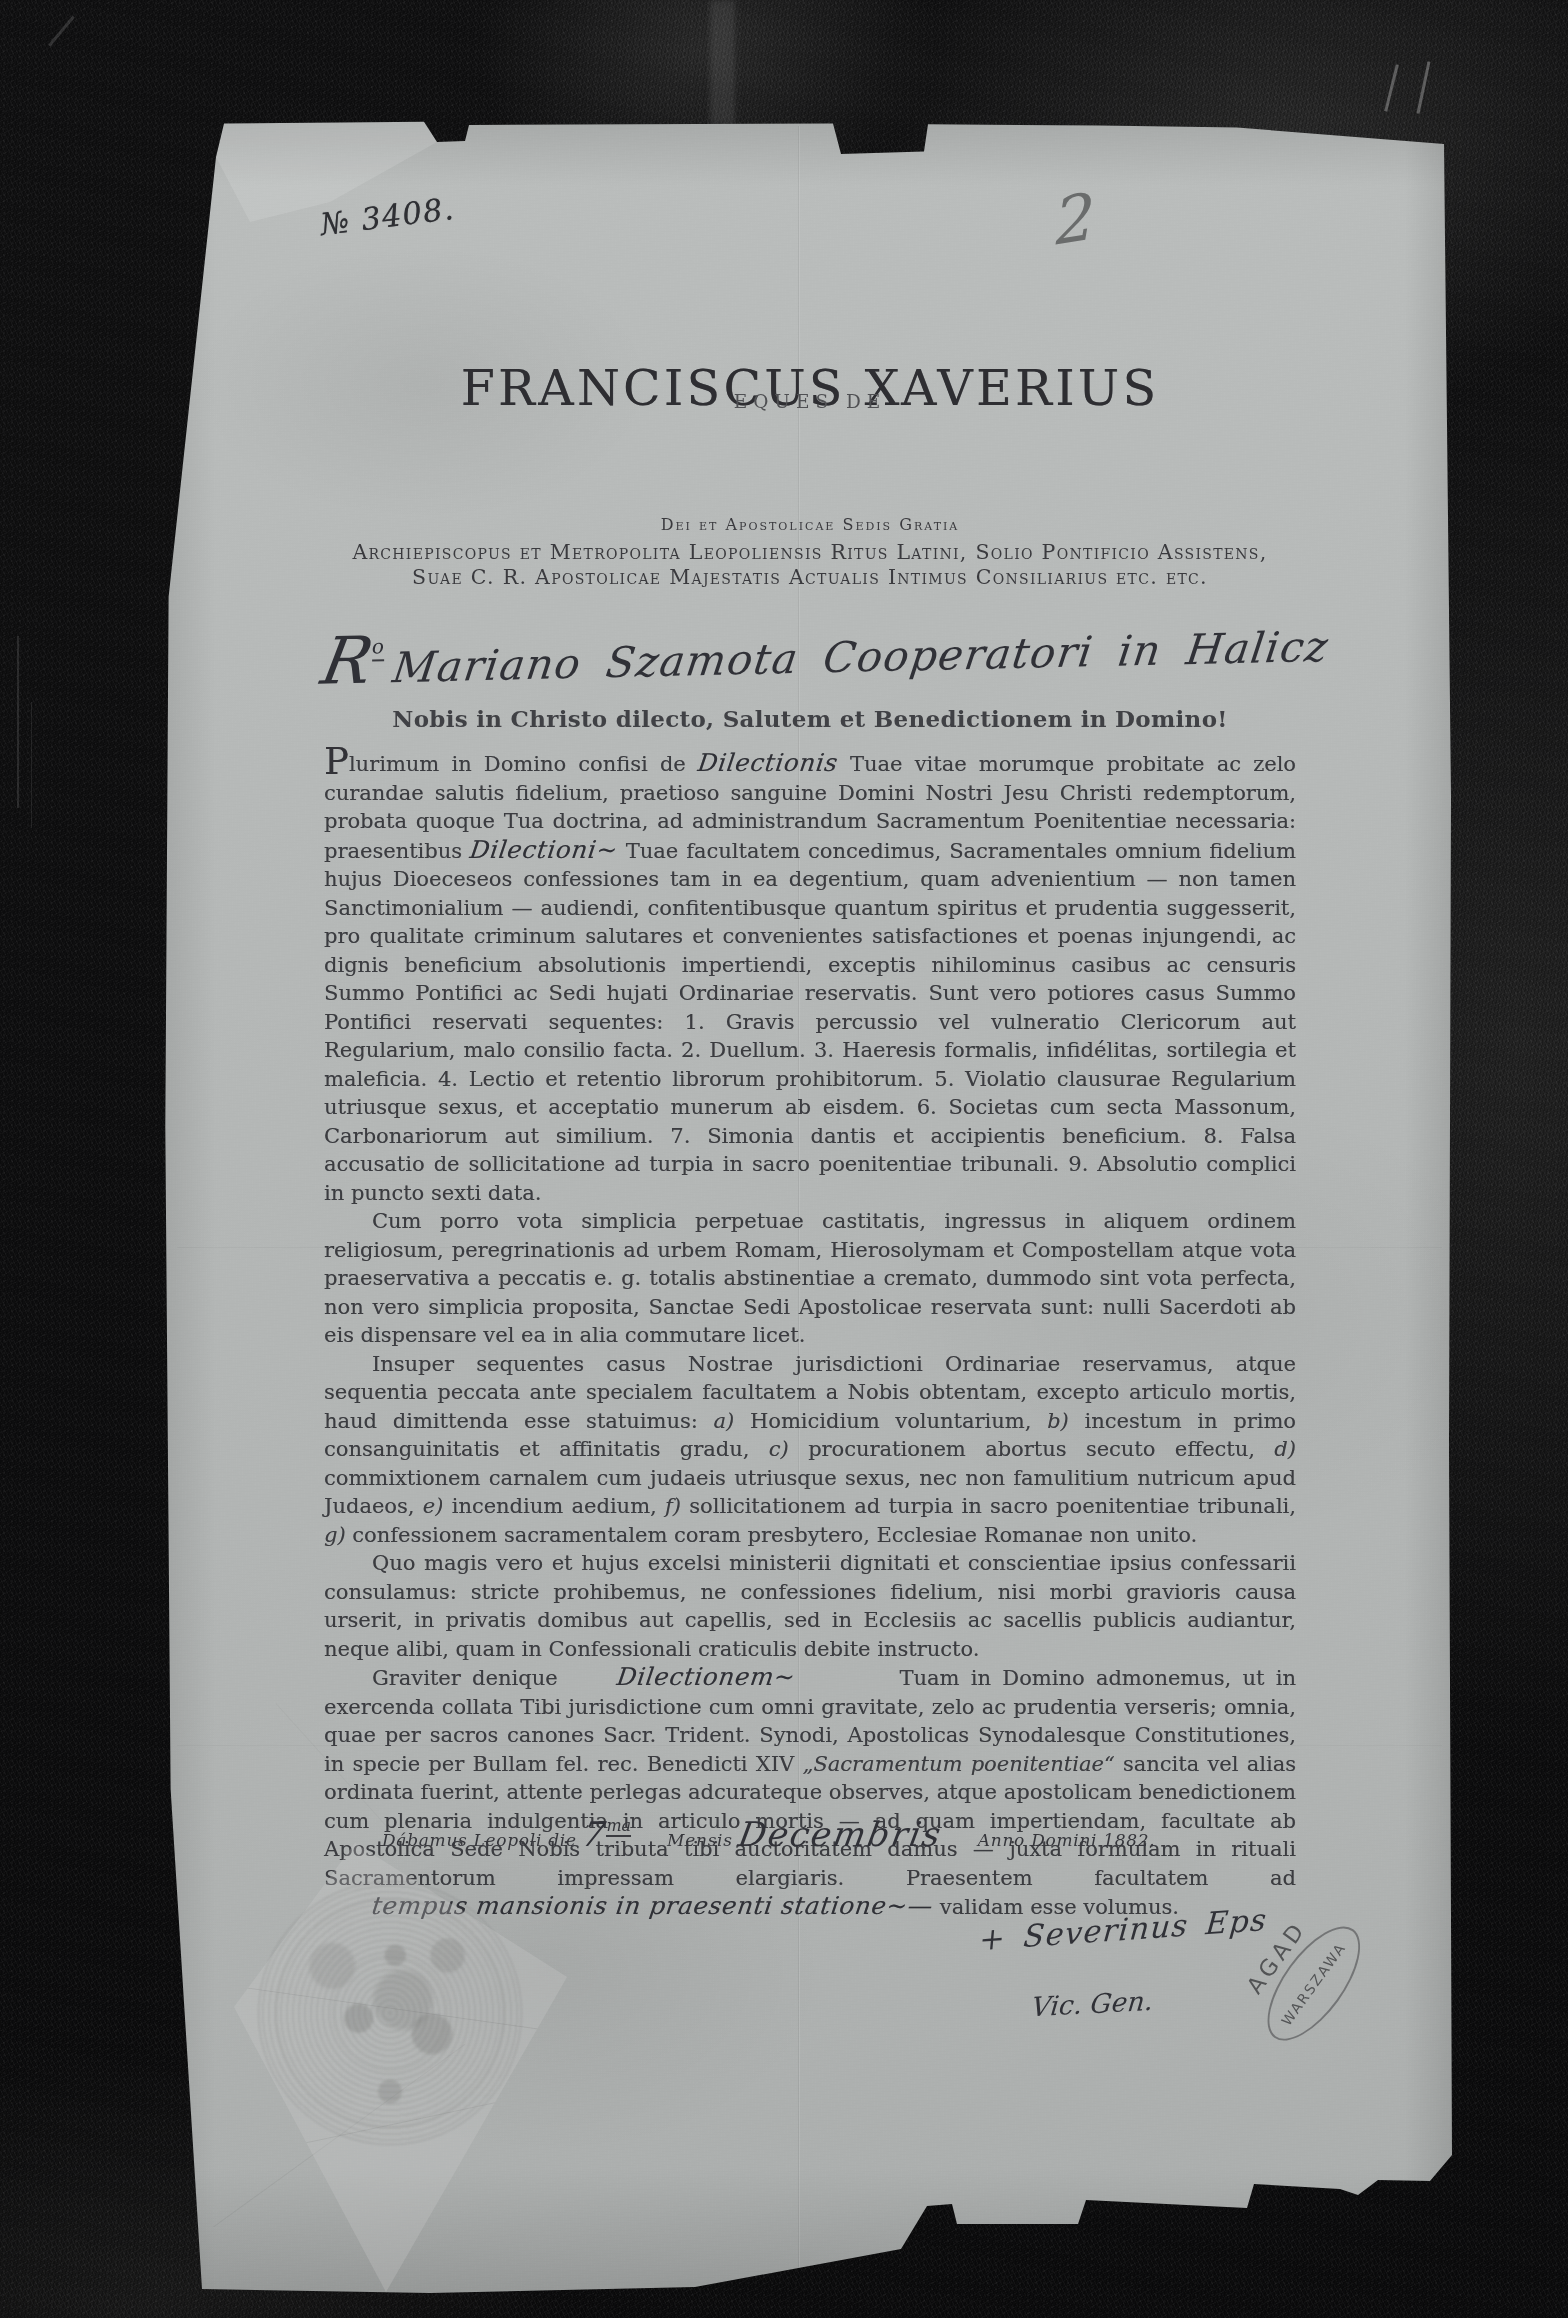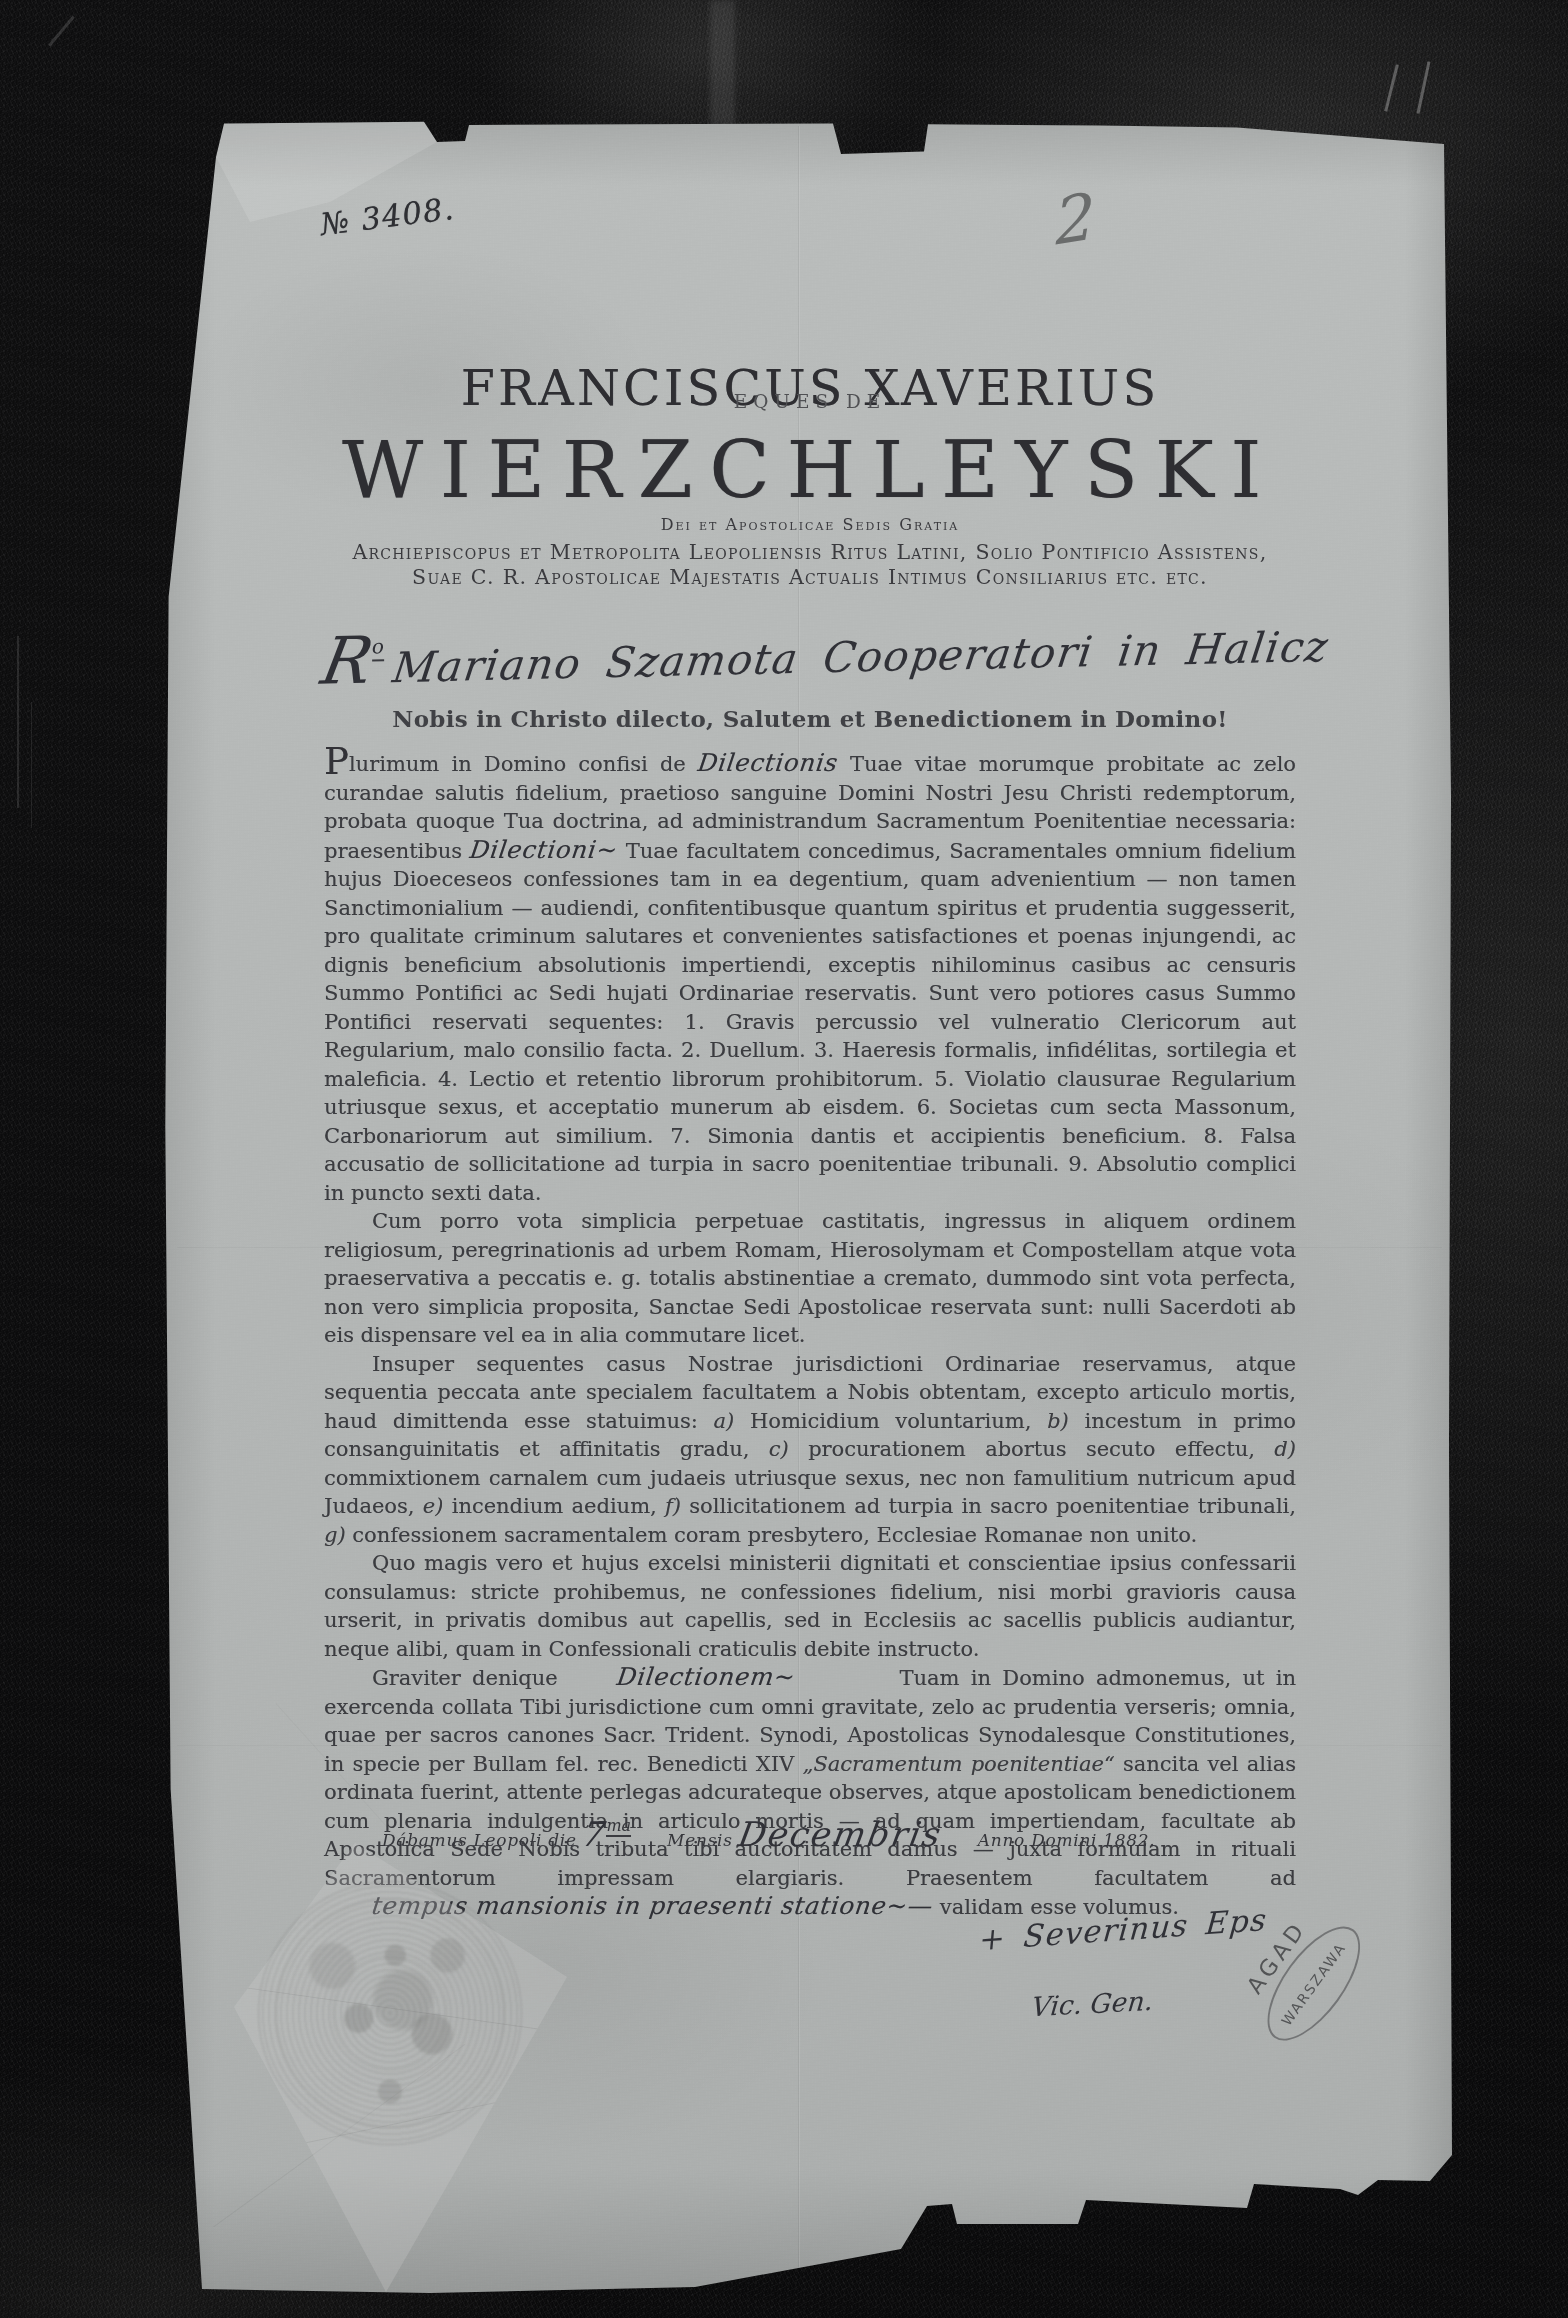--- a/index.html
+++ b/index.html
@@ -159,21 +159,20 @@
     <div class="crease" style="left:13.2px;top:1126px;width:1265px;height:1.3px;opacity:.6;"></div>
     <div class="crease" style="left:13.2px;top:1624px;width:1265px;height:1.3px;opacity:.5;"></div>
     <div class="crease" style="left:20px;top:2014px;width:311px;height:1.3px;transform:rotate(-36deg);"></div>
     <div class="crease" style="left:79px;top:1656px;width:199px;height:1.3px;transform:rotate(48deg);opacity:.5;"></div>
 
     <div class="abs archnum">№ 3408.</div>
     <div class="abs pencil2">2</div>
 
     <div class="abs center name1">FRANCISCUS XAVERIUS</div>
     <div class="abs center name2">EQUES DE</div>
-    <div class="abs center name3">WIERZCHLEYSKI</div>
     <div class="abs center smallcaps title1">Dei et Apostolicae Sedis Gratia</div>
     <div class="abs center smallcaps title3">Suae C. R. Apostolicae Majestatis Actualis Intimus Consiliarius etc. etc.</div>
     <div class="abs center smallcaps title2">Archiepiscopus et Metropolita Leopoliensis Ritus Latini, Solio Pontificio Assistens,</div>
 
     <div class="abs addr">
       <span class="addr-r">R</span><span class="addr-sup">o</span><span class="hw">Mariano Szamota Cooperatori in Halicz</span>
     </div>
 
     <div class="abs center salut">Nobis in Christo dilecto, Salutem et Benedictionem in Domino!</div>
 

